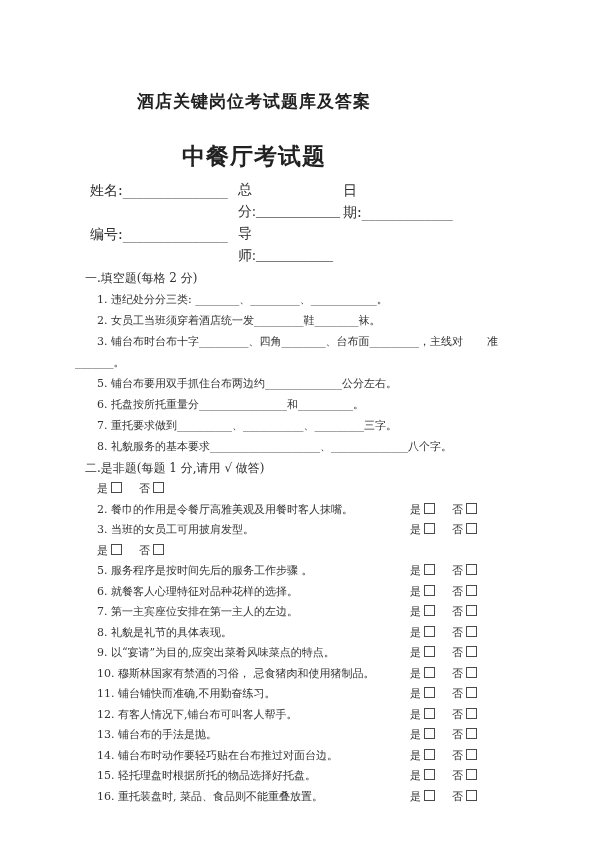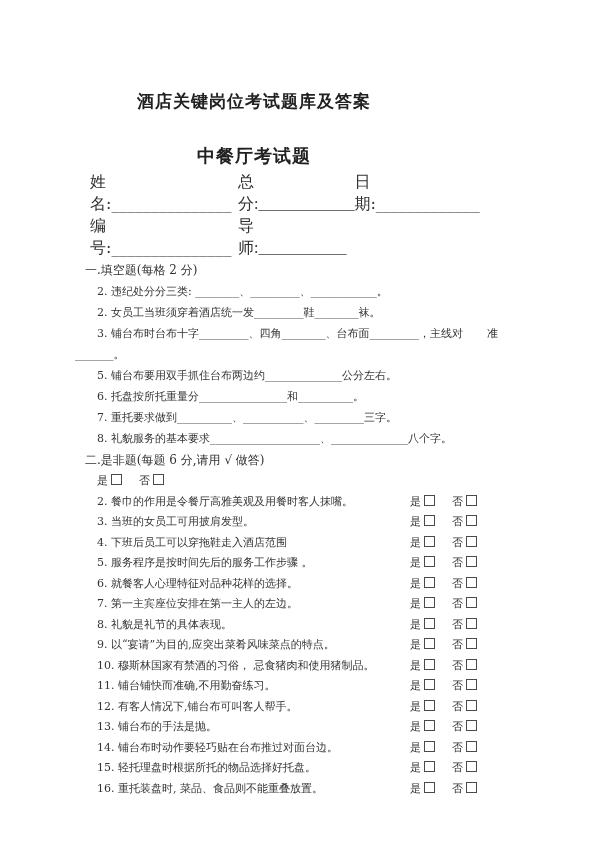--- a/index.html
+++ b/index.html
@@ -13,24 +13,24 @@
     color:#303030;
     overflow:hidden;
   }
   .title1 {
     margin:0; text-align:center;
     font-size:17px; line-height:18px; font-weight:bold;
     letter-spacing:1px; color:#212121;
   }
   .title2 {
     margin:36px 0 0 0; text-align:center;
-    font-size:18px; line-height:20px; font-weight:bold;
+    font-size:23px; line-height:20px; font-weight:bold;
     letter-spacing:1px; color:#212121;
   }
-  .fields { margin:5px 0 0 15px; font-size:16px; }
+  .fields { margin:13px 0 0 15px; font-size:14px; }
   .fields-row { display:flex; line-height:22px; }
   .cell-name, .cell-id { flex:0 0 148px; }
   .cell-score, .cell-mentor { flex:0 0 105px;font-family:Liberation Serif, serif; }
   .cell-date { flex:1 1 auto; }
   .fblank { color:#555555; }
   .sec-heading { margin:1px 0 0 10px; font-size:12px; line-height:21px; white-space:nowrap; }
   .s1-items { margin-left:22px; font-size:11px; }
   .s1-item { line-height:21px; white-space:nowrap; color:#343434; }
   .s1-item.cont { margin-left:-22px; }
   .q3-tail { margin-left:24px; }
@@ -62,31 +62,31 @@
     </div>
     <div class="fields-row">
       <span class="cell-id"><span>编号:</span><span class="fblank">_______________</span></span>
       <span class="cell-mentor"><span>导师:</span><span class="fblank">___________</span></span>
     </div>
   </div>
 
   <div class="sec-heading">一.填空题(每格 2 分)</div>
 
   <div class="s1-items">
-    <div class="s1-item"><span>2. 违纪处分分三类: ________、_________、____________。</span></div>
+    <div class="s1-item"><span>1. 违纪处分分三类: ________、_________、____________。</span></div>
     <div class="s1-item"><span>2. 女员工当班须穿着酒店统一发_________鞋________袜。</span></div>
     <div class="s1-item"><span>3. 铺台布时台布十字_________、四角________、台布面_________，主线对</span><span class="q3-tail">准</span></div>
     <div class="s1-item cont"><span>_______。</span></div>
     <div class="s1-item"><span>5. 铺台布要用双手抓住台布两边约______________公分左右。</span></div>
     <div class="s1-item"><span>6. 托盘按所托重量分________________和__________。</span></div>
     <div class="s1-item"><span>7. 重托要求做到__________、___________、_________三字。</span></div>
     <div class="s1-item"><span>8. 礼貌服务的基本要求____________________、______________八个字。</span></div>
   </div>
 
-  <div class="sec-heading">二.是非题(每题 6 分,请用 √ 做答)</div>
+  <div class="sec-heading">二.是非题(每题 1 分,请用 √ 做答)</div>
 
   <div class="s2-items">
 
     <div class="tf-row first">
       <span class="cb-group">
         <span class="cb-item"><span>是</span><span class="cb"></span></span>
         <span class="cb-item"><span>否</span><span class="cb"></span></span>
       </span>
     </div>
 
@@ -100,21 +100,20 @@
 
     <div class="tf-row">
       <span class="tf-text">3. 当班的女员工可用披肩发型。</span>
       <span class="cb-group">
         <span class="cb-item"><span>是</span><span class="cb"></span></span>
         <span class="cb-item"><span>否</span><span class="cb"></span></span>
       </span>
     </div>
 
     <div class="tf-row">
-      <span class="tf-text">4. 下班后员工可以穿拖鞋走入酒店范围</span>
       <span class="cb-group">
         <span class="cb-item"><span>是</span><span class="cb"></span></span>
         <span class="cb-item"><span>否</span><span class="cb"></span></span>
       </span>
     </div>
 
     <div class="tf-row">
       <span class="tf-text">5. 服务程序是按时间先后的服务工作步骤 。</span>
       <span class="cb-group">
         <span class="cb-item"><span>是</span><span class="cb"></span></span>

